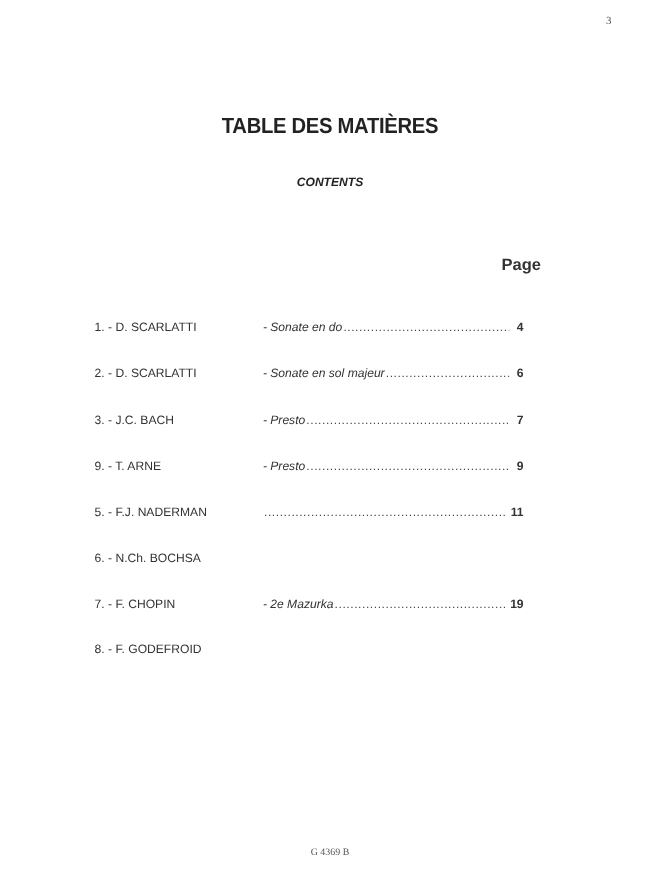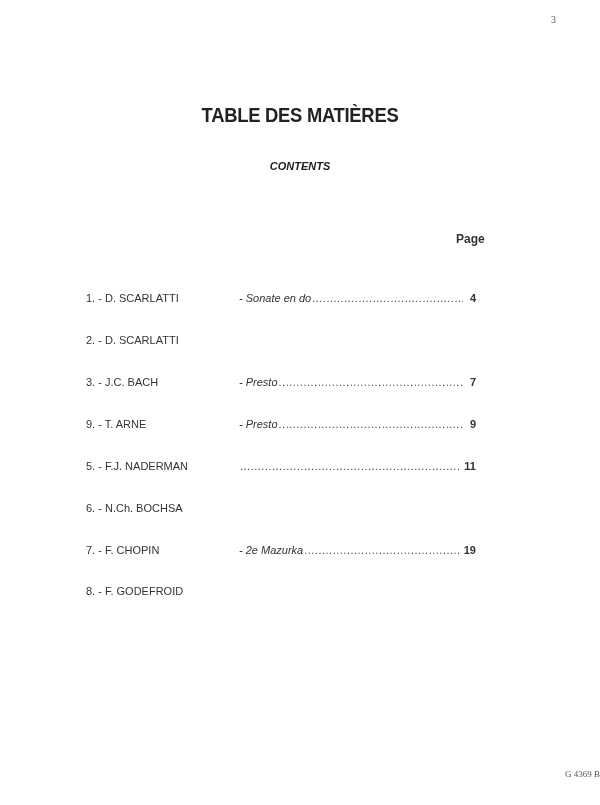--- a/index.html
+++ b/index.html
@@ -1,28 +1,28 @@
 <!DOCTYPE html>
 <html><head>
 <meta charset="utf-8">
 <style>
   html, body { margin:0; padding:0; }
   body { width:600px; height:805px; background:#ffffff; position:relative; overflow:hidden; color:#222; font-family:"Liberation Sans", sans-serif; }
   .page-num { position:absolute; top:14px; right:44px; font-family:"Liberation Serif", serif; font-size:10px; color:#555; }
   .title { position:absolute; top:104px; left:0; width:600px; text-align:center; font-weight:bold; font-size:20px; letter-spacing:-0.3px; color:#222; transform:scaleX(0.92); }
   .subtitle { position:absolute; top:129px; left:0; width:600px; text-align:center; font-weight:bold; font-style:italic; font-size:11px; color:#222;margin-top:31px; }
-  .page-label { position:absolute; top:232px; left:456px; font-weight:bold; font-size:12px; color:#333; }
+  .page-label { position:absolute; top:232px; left:456px; font-weight:bold; font-size:15px; color:#333; }
   .row { position:absolute; left:86px; width:390px; height:16px; font-size:11px; color:#333;margin-top:28px; }
   .row .composer { position:absolute; left:0; top:0; white-space:nowrap; }
   .row .work { position:absolute; left:153px; top:0; width:237px; display:flex; align-items:flex-end; white-space:nowrap; }
   .row .work .title-text { font-style:italic; }
   .row .work .dots { flex:1; overflow:hidden; letter-spacing:0.5px; color:#444; margin:0 3px 0 1px; }
   .row .work .dots::before { content:"................................................................................................"; }
   .row .work .pg { min-width:10px; text-align:right; font-weight:bold; }
-  .footer { position:absolute; top:769px; left:0; width:600px; text-align:right; font-family:"Liberation Serif", serif; font-size:9px; color:#555; }
+  .footer { position:absolute; top:769px; left:0; width:600px; text-align:center; font-family:"Liberation Serif", serif; font-size:9px; color:#555; }
 </style>
 </head>
 <body>
 
 <div class="page-num">3</div>
 
 <div class="title">TABLE DES MATIÈRES</div>
 <div class="subtitle">CONTENTS</div>
 
 <div class="page-label">Page</div>
@@ -31,20 +31,25 @@
   <div class="row" style="top:264px">
     <span class="composer">1. - D. SCARLATTI</span>
     <span class="work">
         <span class="title-text">- Sonate en do</span>
         <span class="dots"></span>
         <span class="pg">4</span>
       </span>
   </div>
   <div class="row" style="top:306px">
     <span class="composer">2. - D. SCARLATTI</span>
+    <span class="work">
+        <span class="title-text">- Sonate en sol majeur</span>
+        <span class="dots"></span>
+        <span class="pg">6</span>
+      </span>
   </div>
   <div class="row" style="top:348px">
     <span class="composer">3. - J.C. BACH</span>
     <span class="work">
         <span class="title-text">- Presto</span>
         <span class="dots"></span>
         <span class="pg">7</span>
       </span>
   </div>
   <div class="row" style="top:390px">

